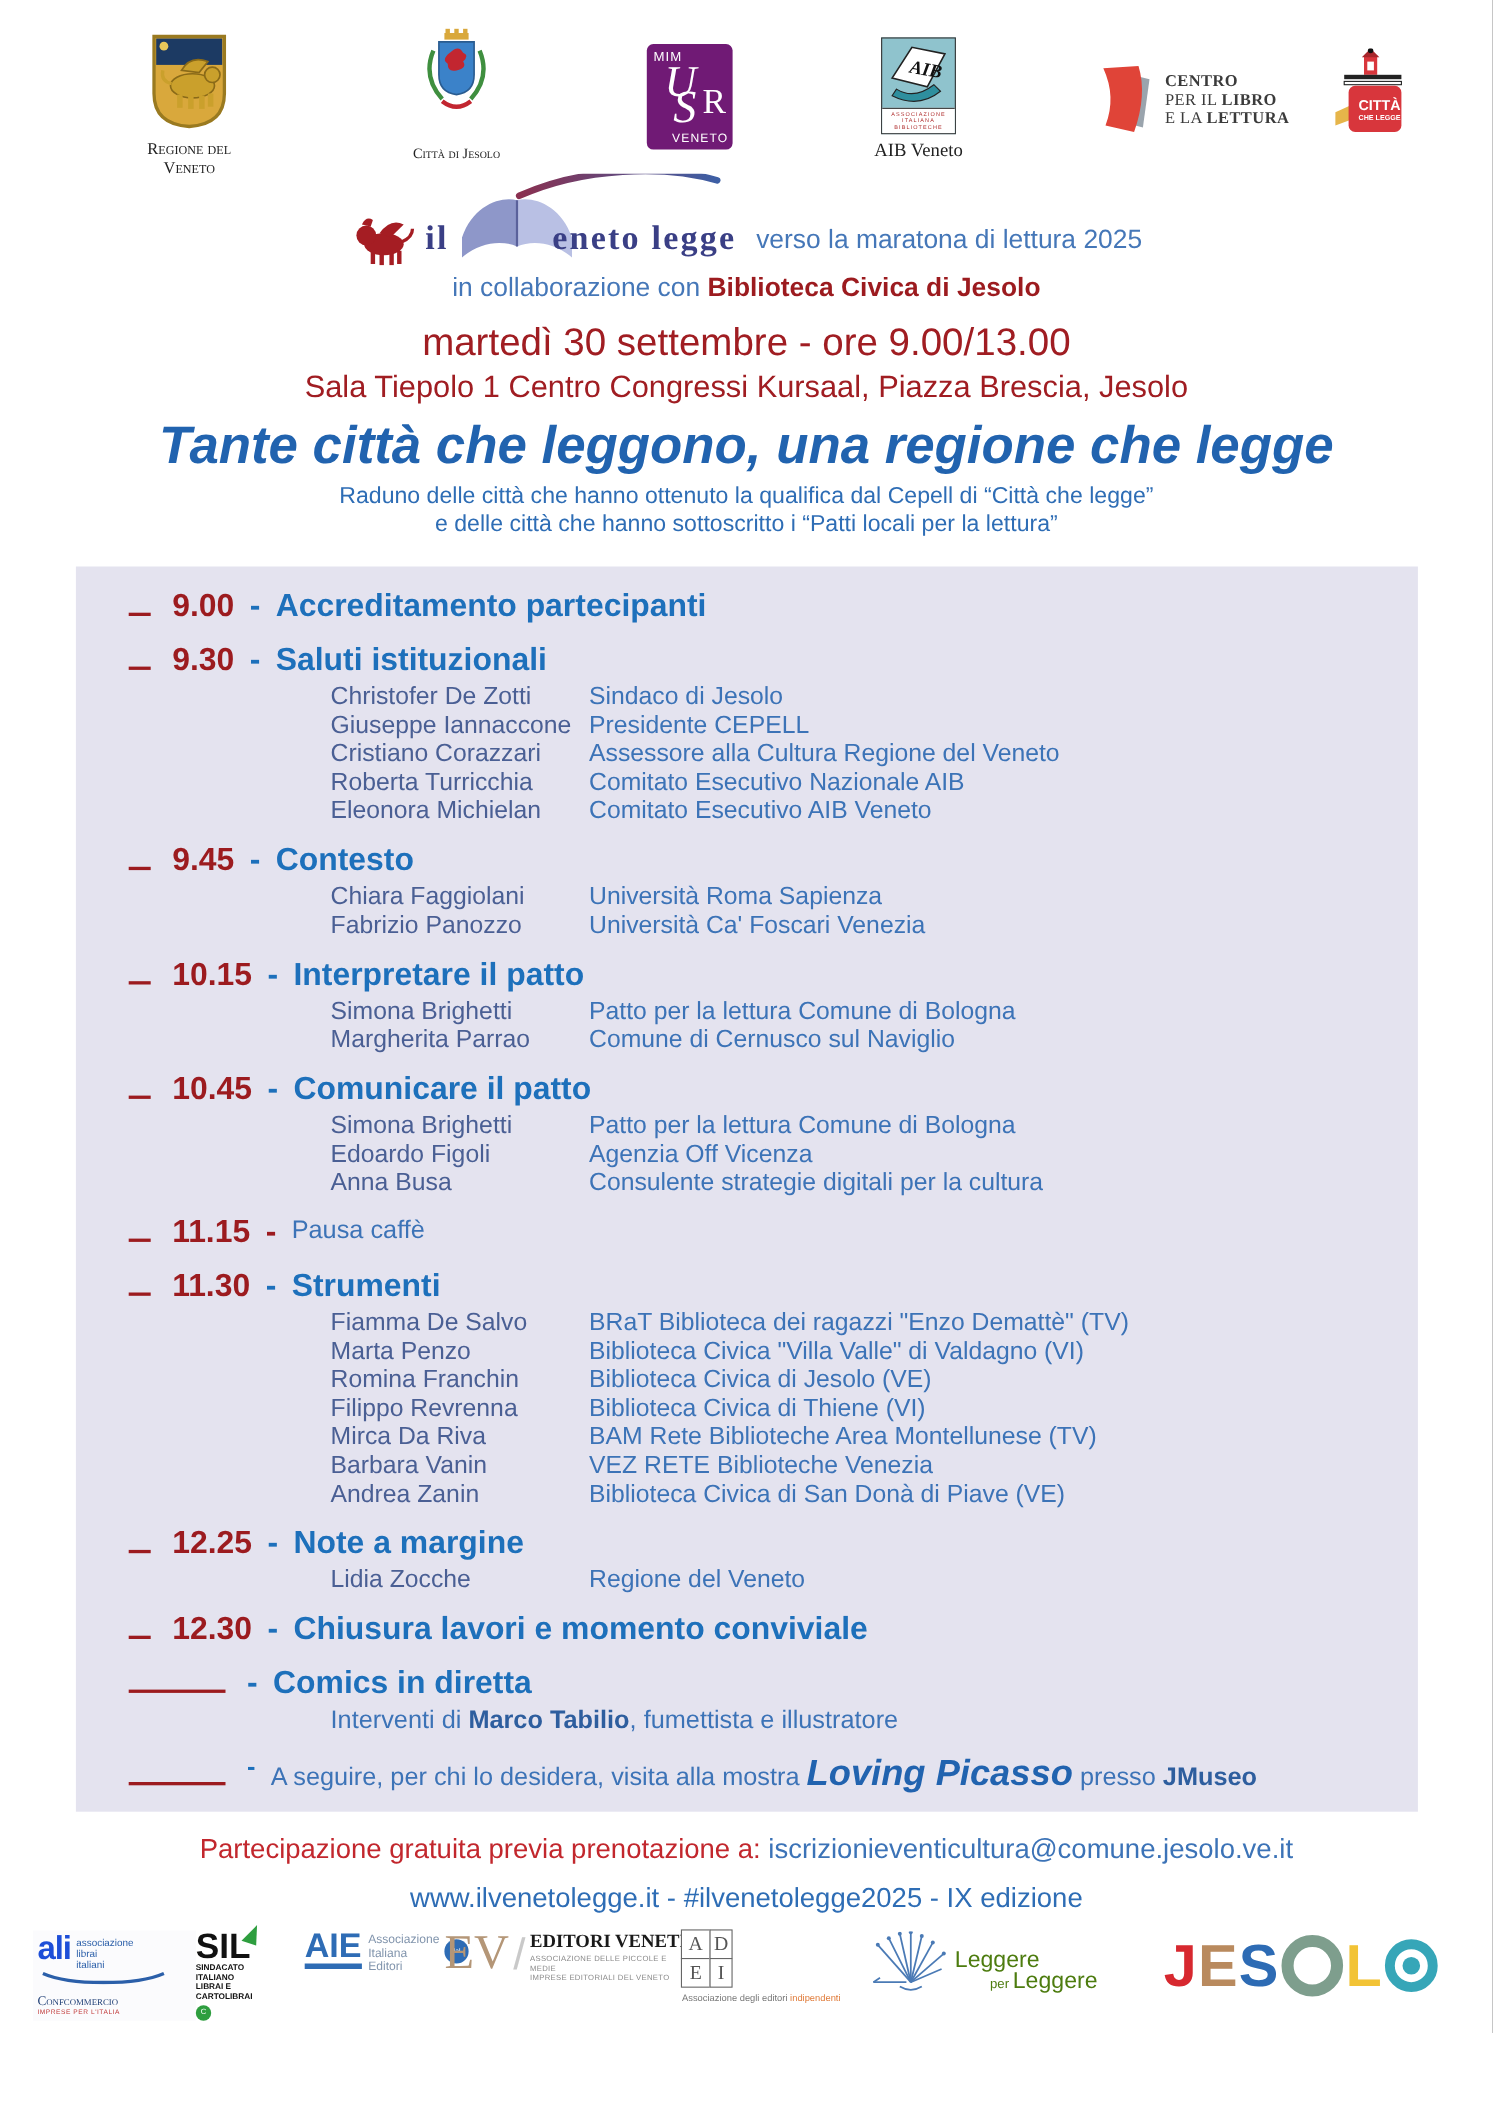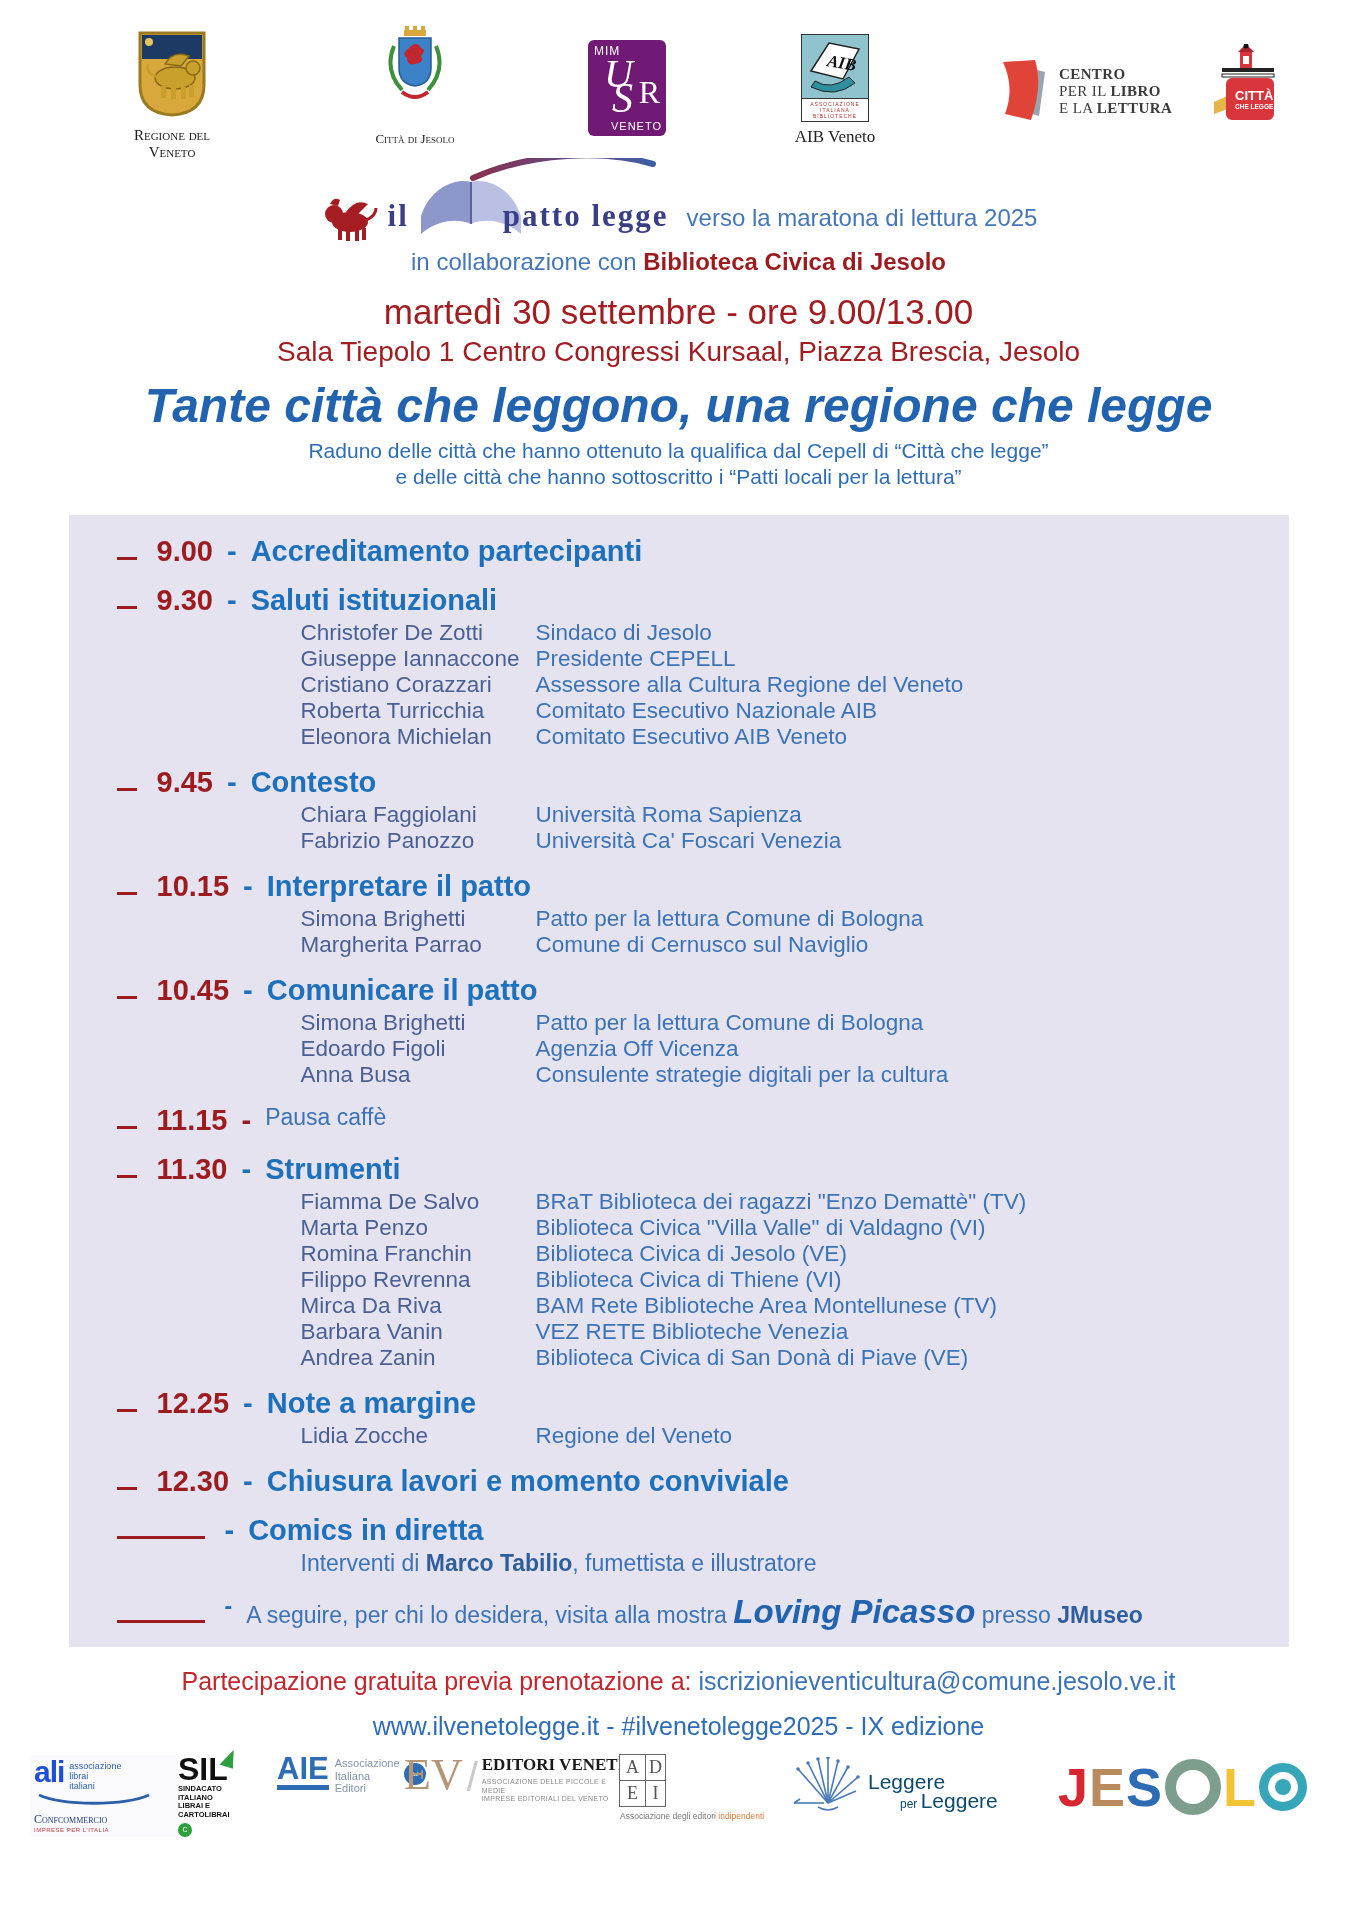--- a/index.html
+++ b/index.html
@@ -91,21 +91,21 @@
   .ev-title{font-family:"Liberation Serif",serif;font-weight:bold;font-size:17px;color:#1a1a1a;white-space:nowrap;}
   .ev-sub{font-size:7px;color:#8a8a8a;line-height:8.5px;margin-top:3px;letter-spacing:.3px;}
   
   #lb-adei{left:620px;width:130px;}
   .adei-grid{display:grid;grid-template-columns:26px 20px;grid-auto-rows:26px;}
   .adei-grid span{border:1.5px solid #666;font-family:"Liberation Serif",serif;font-size:18px;color:#555;text-align:center;line-height:24px;margin:-1px 0 0 -1px;background:#fff;}
   .adei-cap{font-size:8.5px;color:#777;margin-top:4px;white-space:nowrap;}
   .adei-cap i{color:#e07b39;font-style:normal;}
   
   #lb-leggere{left:788px;width:230px;display:flex;align-items:center;}
-  .leg-text{color:#0c4a6e;font-size:21px;line-height:19px;margin-left:6px;margin-top:17px;}
+  .leg-text{color:#4d7c0f;font-size:21px;line-height:19px;margin-left:6px;margin-top:17px;}
   .leg-text .l2{margin-left:32px;font-size:21px;}
   .leg-text .per{font-size:12px;}
   
   #lb-jesolo{left:1058px;display:flex;align-items:center;height:64px;}
   .jl{font-size:54px;font-weight:900;line-height:54px;letter-spacing:1px;}
   .j1{color:#d7282f;} .j2{color:#b98a5e;} .j3{color:#2d6bb4;} .j5{color:#f2c335;}
   .oring{display:inline-block;width:34px;height:34px;border-radius:50%;border:11px solid #7e9e8d;margin:0 2px;}
   .oring.teal{border-color:#36a6b8;position:relative;width:30px;height:30px;border-width:9px;}
   .oring.teal:after{content:"";position:absolute;left:7px;top:7px;width:16px;height:16px;border-radius:50%;background:#36a6b8;}
 </style>
@@ -216,21 +216,21 @@
         <linearGradient id="sw" x1="0" y1="0" x2="1" y2="0">
           <stop offset="0" stop-color="#8a3050"></stop>
             <stop offset="1" stop-color="#3d5fa5"></stop>
         </linearGradient>
       </defs>
       <path d="M62,20 C120,-6 195,-8 242,6" fill="none" stroke="url(#sw)" stroke-width="6" stroke-linecap="round"></path>
       <path d="M10,58 C20,28 46,20 60,24 L60,66 C46,60 26,62 10,76 Z" fill="#8e97c9"></path>
       <path d="M110,58 C100,28 74,20 60,24 L60,66 C74,60 94,62 110,76 Z" fill="#b9c0e4"></path>
       <path d="M60,24 L60,66" stroke="#5a619b" stroke-width="2"></path>
     </svg>
-    <span class="brand-name">patto legge</span>
+    <span class="brand-name">eneto legge</span>
     <span class="brand-tagline">verso la maratona di lettura 2025</span>
   </div>
 
   <div class="collab"><span>in collaborazione con </span><b>Biblioteca Civica di Jesolo</b></div>
 
   <div class="datetime">martedì 30 settembre - ore 9.00/13.00</div>
   <div class="venue">Sala Tiepolo 1 Centro Congressi Kursaal, Piazza Brescia, Jesolo</div>
   <h1 class="title">Tante città che leggono, una regione che legge</h1>
   <div class="sub">Raduno delle città che hanno ottenuto la qualifica dal Cepell di “Città che legge”</div>
   <div class="sub" style="margin-top:2px">e delle città che hanno sottoscritto i “Patti locali per la lettura”</div>

